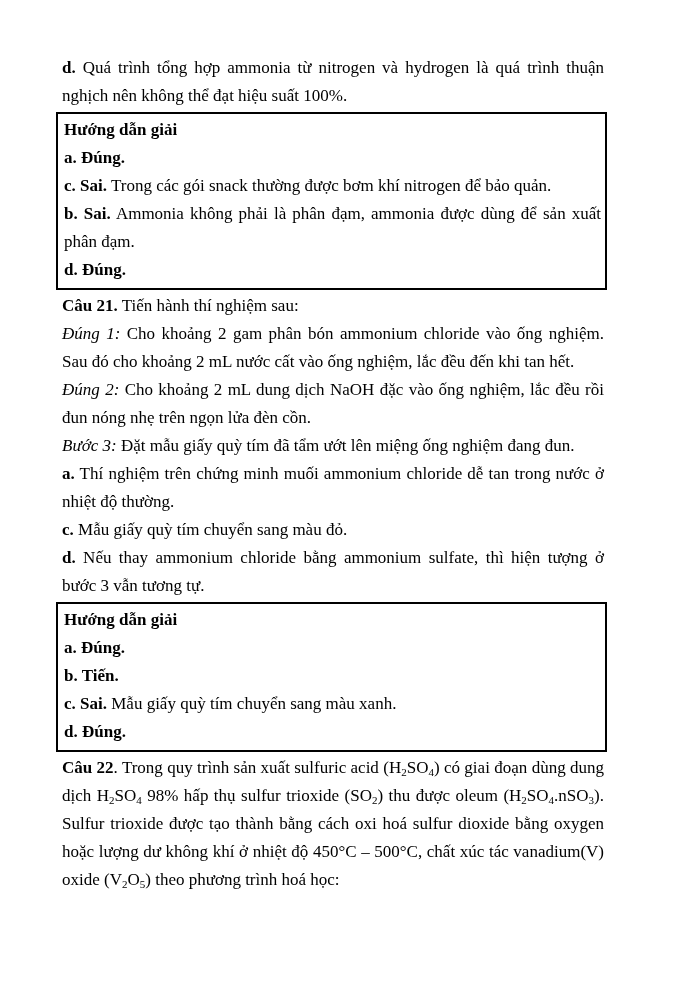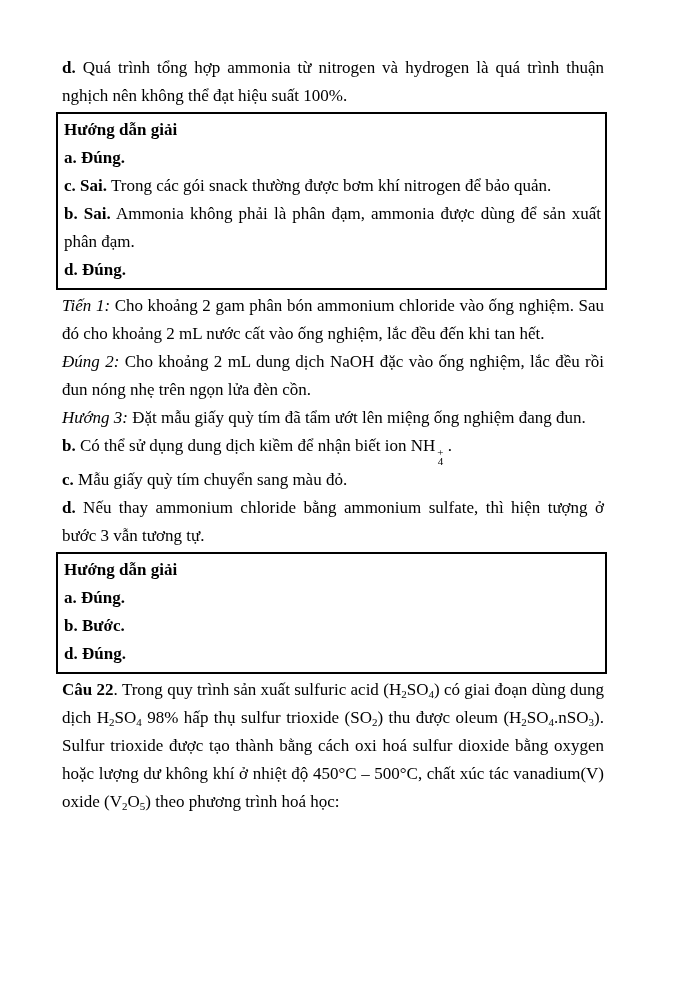--- a/index.html
+++ b/index.html
@@ -48,32 +48,31 @@
   <p class="line justify"><b>d.</b> Quá trình tổng hợp ammonia từ nitrogen và hydrogen là quá trình thuận nghịch nên không thể đạt hiệu suất 100%.</p>
 
   <div class="solution-box">
     <p class="line"><b>Hướng dẫn giải</b></p>
     <p class="line"><b>a. Đúng.</b></p>
     <p class="line"><b>c. Sai.</b> Trong các gói snack thường được bơm khí nitrogen để bảo quản.</p>
     <p class="line justify"><b>b. Sai.</b> Ammonia không phải là phân đạm, ammonia được dùng để sản xuất phân đạm.</p>
     <p class="line"><b>d. Đúng.</b></p>
   </div>
 
-  <p class="line justify"><i>Tiến 1:</i> Cho khoảng 2 gam phân bón ammonium chloride vào ống nghiệm. Sau đó cho khoảng 2 mL nước cất vào ống nghiệm, lắc đều đến khi tan hết.</p>
+  <p class="line"><b>Câu 21.</b> Tiến hành thí nghiệm sau:</p>
+  <p class="line justify"><i>Đúng 1:</i> Cho khoảng 2 gam phân bón ammonium chloride vào ống nghiệm. Sau đó cho khoảng 2 mL nước cất vào ống nghiệm, lắc đều đến khi tan hết.</p>
   <p class="line justify"><i>Đúng 2:</i> Cho khoảng 2 mL dung dịch NaOH đặc vào ống nghiệm, lắc đều rồi đun nóng nhẹ trên ngọn lửa đèn cồn.</p>
-  <p class="line"><i>Hướng 3:</i> Đặt mẫu giấy quỳ tím đã tẩm ướt lên miệng ống nghiệm đang đun.</p>
-  <p class="line"><b>b.</b> Có thể sử dụng dung dịch kiềm để nhận biết ion NH<span class="stack">
-        <span>+</span>
-        <span>4</span>
-      </span> .</p>
+  <p class="line"><i>Bước 3:</i> Đặt mẫu giấy quỳ tím đã tẩm ướt lên miệng ống nghiệm đang đun.</p>
+  <p class="line justify"><b>a.</b> Thí nghiệm trên chứng minh muối ammonium chloride dễ tan trong nước ở nhiệt độ thường.</p>
   <p class="line"><b>c.</b> Mẫu giấy quỳ tím chuyển sang màu đỏ.</p>
   <p class="line justify"><b>d.</b> Nếu thay ammonium chloride bằng ammonium sulfate, thì hiện tượng ở bước 3 vẫn tương tự.</p>
 
   <div class="solution-box">
     <p class="line"><b>Hướng dẫn giải</b></p>
     <p class="line"><b>a. Đúng.</b></p>
-    <p class="line"><b>b. Bước.</b></p>
+    <p class="line"><b>b. Tiến.</b></p>
+    <p class="line"><b>c. Sai.</b> Mẫu giấy quỳ tím chuyển sang màu xanh.</p>
     <p class="line"><b>d. Đúng.</b></p>
   </div>
 
   <p class="line justify"><b>Câu 22</b>. Trong quy trình sản xuất sulfuric acid (H<sub>2</sub>SO<sub>4</sub>) có giai đoạn dùng dung dịch H<sub>2</sub>SO<sub>4</sub> 98% hấp thụ sulfur trioxide (SO<sub>2</sub>) thu được oleum (H<sub>2</sub>SO<sub>4</sub>.nSO<sub>3</sub>). Sulfur trioxide được tạo thành bằng cách oxi hoá sulfur dioxide bằng oxygen hoặc lượng dư không khí ở nhiệt độ 450°C – 500°C, chất xúc tác vanadium(V) oxide (V<sub>2</sub>O<sub>5</sub>) theo phương trình hoá học:</p>
 
 </div>
 
 </body></html>

